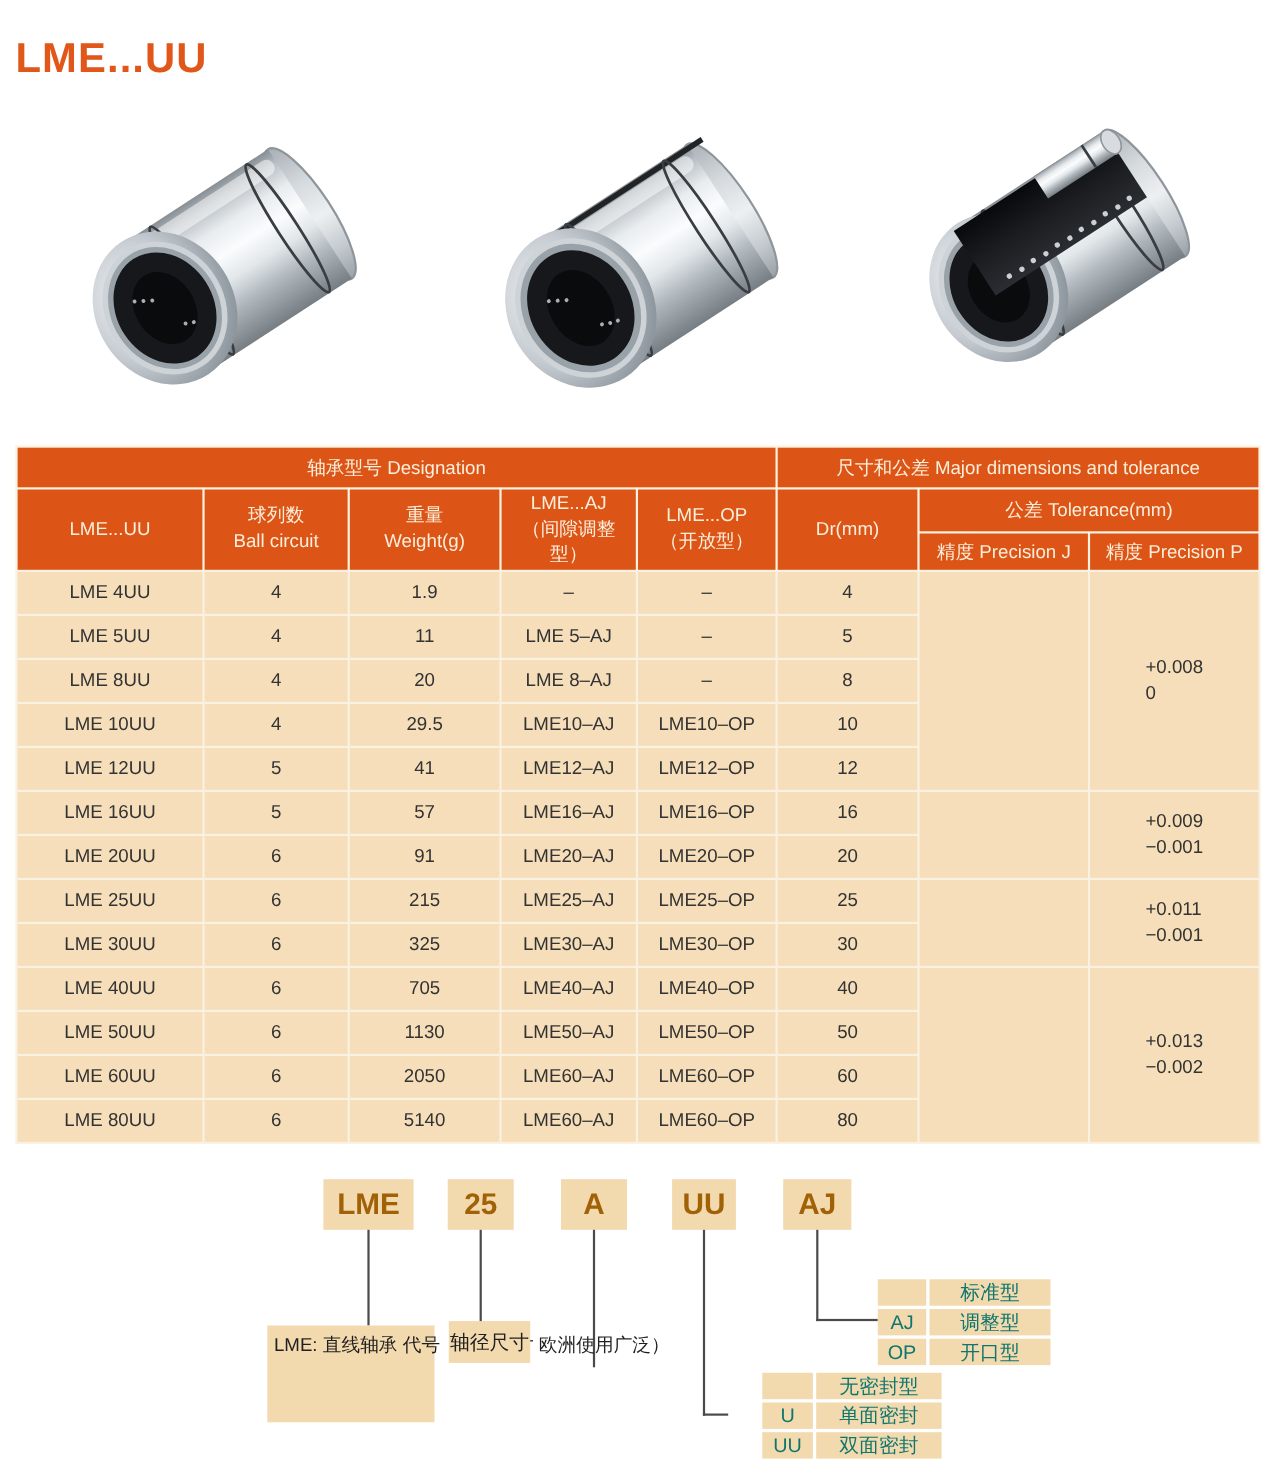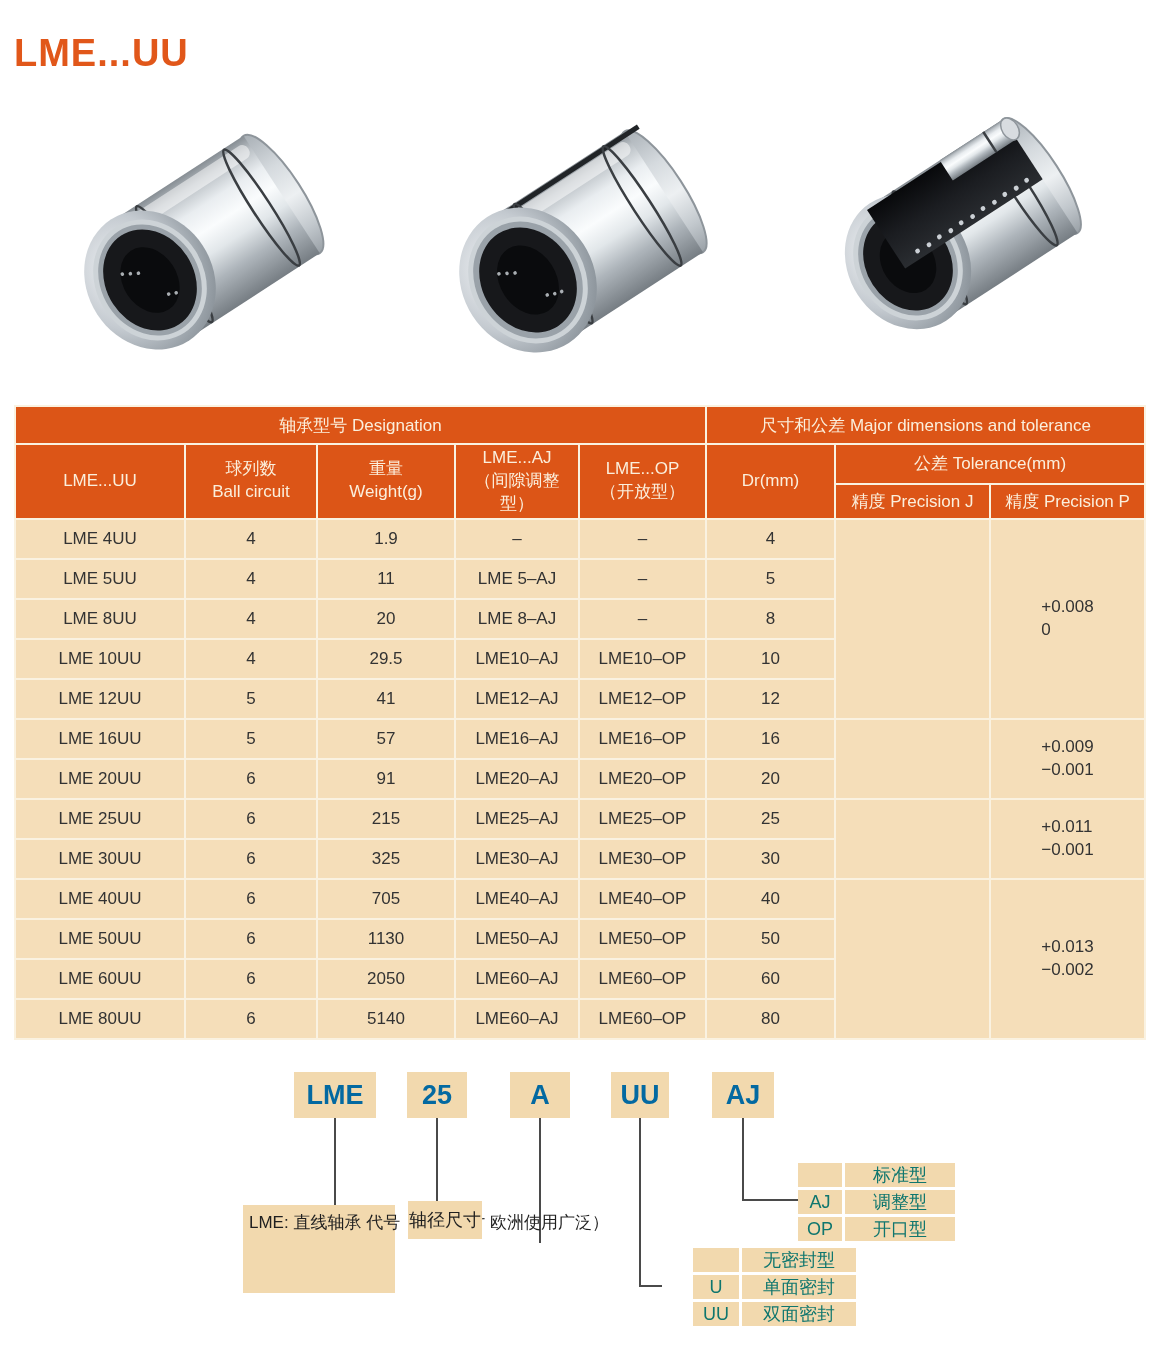--- a/index.html
+++ b/index.html
@@ -24,21 +24,21 @@
                   vertical-align:middle; height:38px; padding:0 2px; }
   tr.h1 th { height:36px; }
   tr.h2 th { height:32px; }
   tr.h3 th { height:28px;text-align:center; }
   th .tline, td .tline { display:block; line-height:1.35; }
   th.model-h { font-weight:bold; font-size:18px; }
   td .stack { display:inline-block; text-align:left; line-height:1.5; }
 
   
   .diagram { position:absolute; left:0; top:1050px; width:1160px; height:296px; }
-  .code-box { position:absolute; top:22px; height:46px; background:#F2D9AE; color:#0369a1;
+  .code-box { position:absolute; top:22px; height:46px; background:#F2D9AE; color:#a16207;
               font-size:27px; font-weight:bold; text-align:center; line-height:46px; }
   .vline { position:absolute; width:2px; background:#4a4a4a; }
   .hline { position:absolute; height:2px; background:#4a4a4a; }
   .note-box { position:absolute; background:#F2D9AE; color:#1f1f1f; }
   .note-lme { left:243px; top:155px; width:152px; height:88px; font-size:17px;
               line-height:27px; padding:4px 6px; white-space:nowrap; }
   .note-shaft { left:408px; top:151px; width:74px; height:38px; font-size:18px;
                 text-align:center; line-height:38px; }
   .note-ht { left:500px; top:193px; width:114px; height:58px; text-align:center;
              padding-top:6px; }

